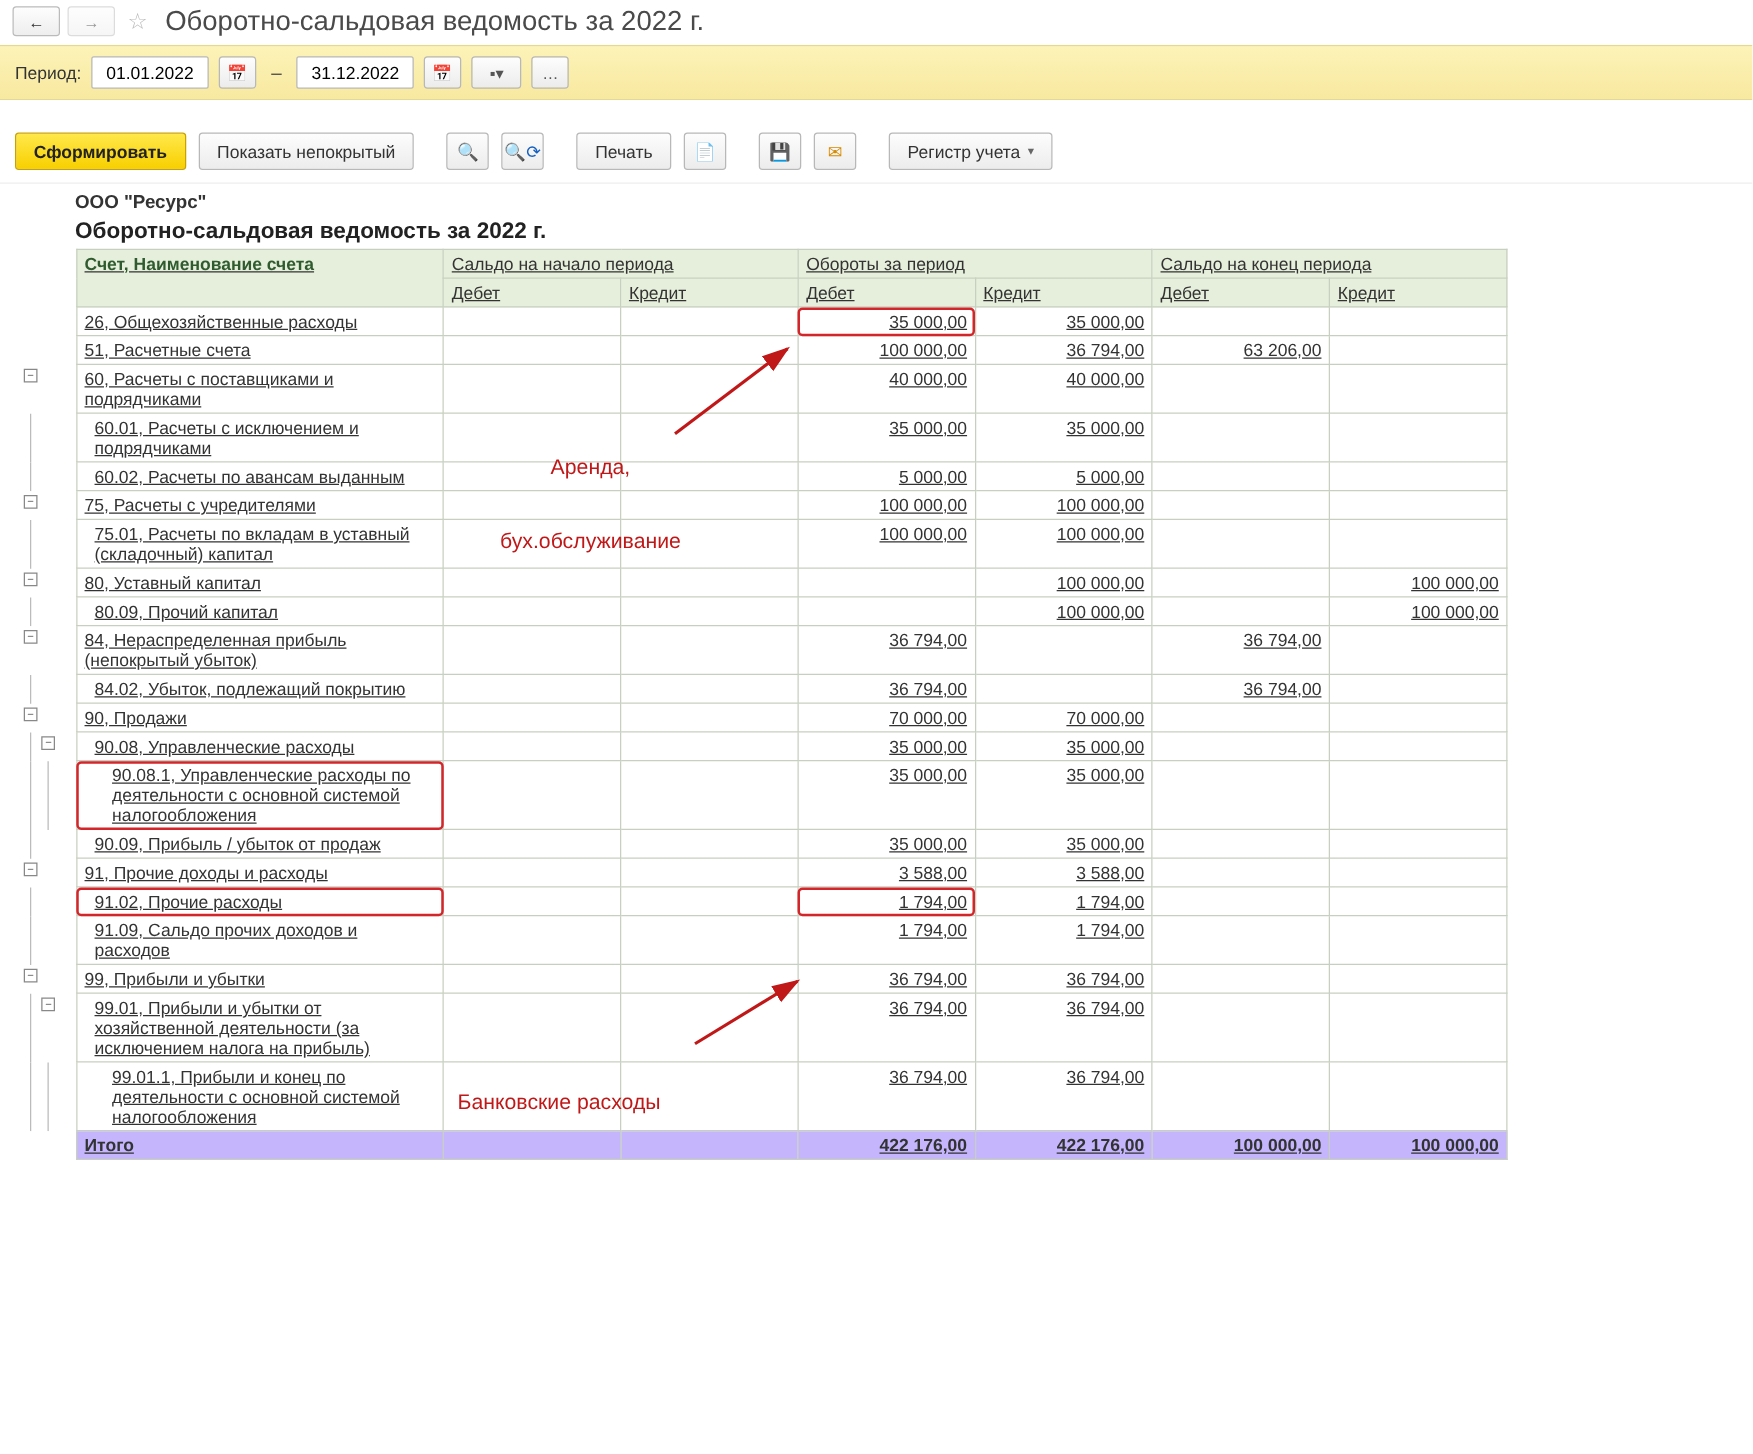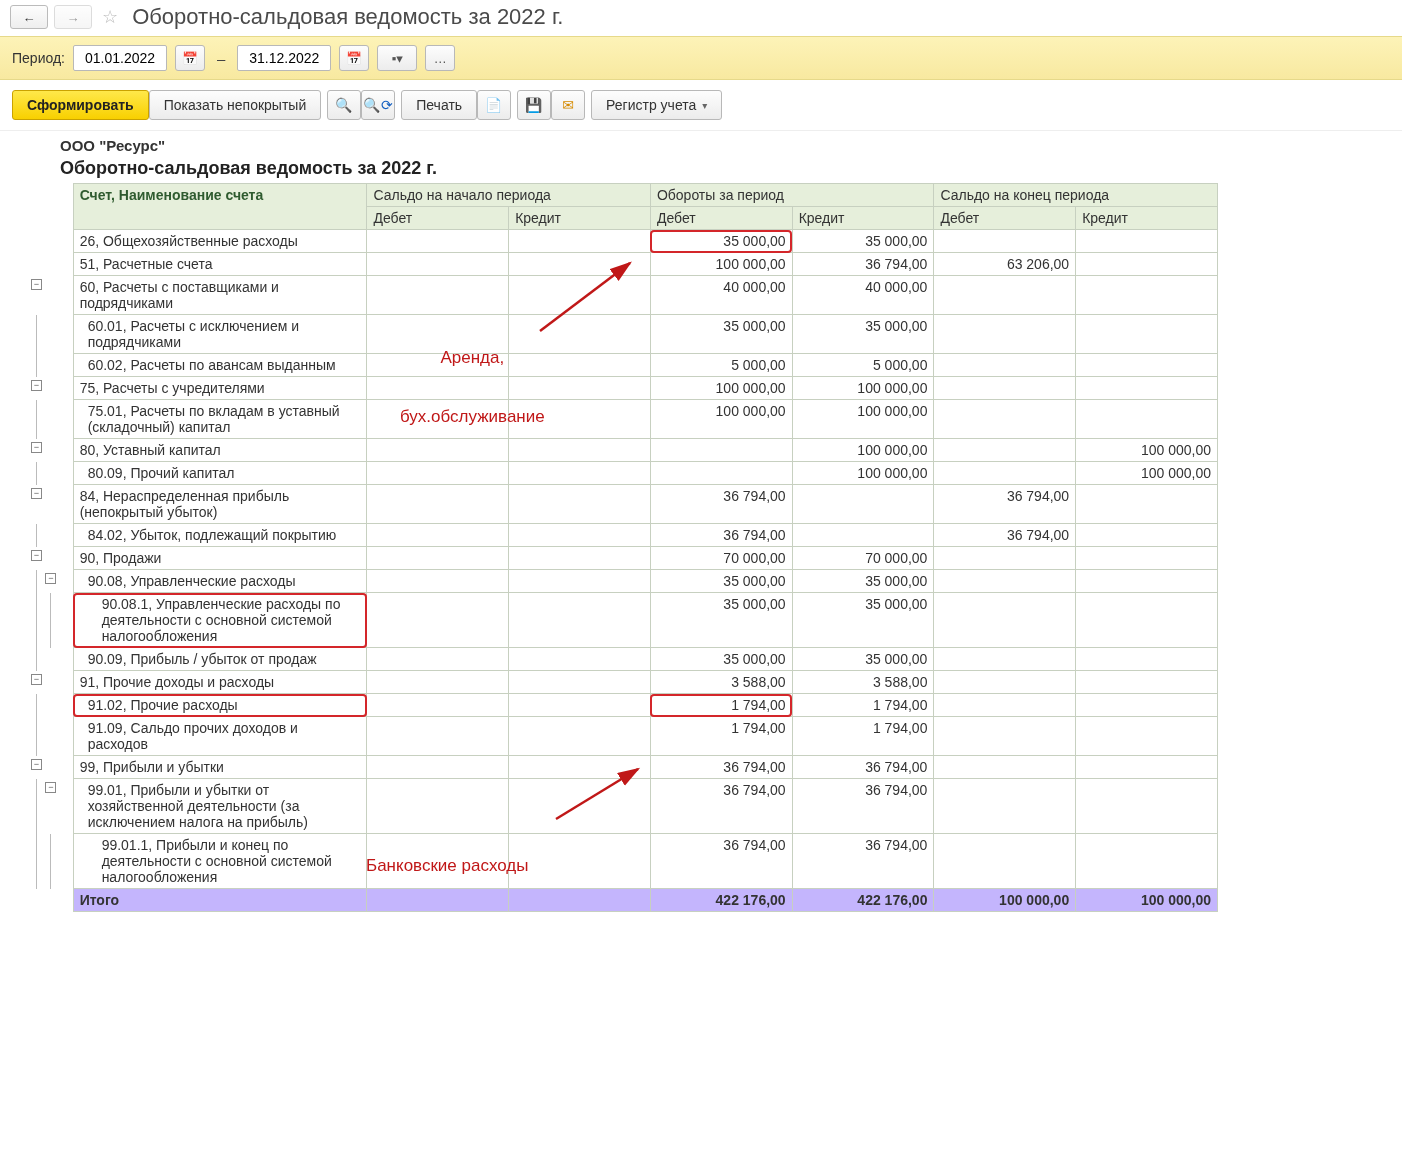--- a/index.html
+++ b/index.html
@@ -14,34 +14,34 @@
   .page-title { font-size:22px; color:#4a4a4a; font-weight:400; margin-left:4px; }
 
   
   .period-bar { background:linear-gradient(#fdf3b8,#f8e9a0); border-top:1px solid #e6d98a; border-bottom:1px solid #e6d98a; padding:8px 12px; display:flex; align-items:center; gap:8px; }
   .period-label { font-size:14px; color:#333; margin-right:0;}
   .date-input { width:94px; height:26px; padding:0 6px; font-size:14px; border:1px solid #b8b8b8; border-radius:2px; background:#fff;text-align:center;}
   .icon-btn { width:30px; height:26px; border:1px solid #b8b8b8; border-radius:3px; background:linear-gradient(#fdfdfd,#ececec); display:flex; align-items:center; justify-content:center; cursor:pointer; font-size:13px; color:#555;}
   .dash { padding:0 4px; color:#444; font-size:15px;}
 
   
-  .toolbar { padding:10px 12px; display:flex; align-items:center; border-bottom:1px solid #eee;}
+  .toolbar { padding:10px 12px; display:flex; align-items:center; gap:10px; border-bottom:1px solid #eee;margin-top:16px;}
   .btn { height:30px; padding:0 14px; border:1px solid #b8b8b8; border-radius:3px; background:linear-gradient(#fdfdfd,#ececec); display:flex; align-items:center; justify-content:center; cursor:pointer; font-size:14px; color:#333;}
   .btn.primary { background:linear-gradient(#ffe84a,#f8d000); border-color:#caa200; font-weight:bold; color:#222;}
   .btn.icon-only { width:34px; padding:0;}
   .btn .caret { margin-left:6px; font-size:10px; color:#666;}
   .tool-gap { width:6px; }
 
   
   .report-wrap { padding:0 0 0 14px; position:relative; }
   .org-name { font-weight:bold; font-size:15px; padding:6px 0 2px 46px; }
   .report-title { font-weight:bold; font-size:18px; padding:2px 0 4px 46px; color:#222;}
   .report-sub { font-size:13px; color:#555; padding:0 0 6px 46px;}
 
-  table.grid { border-collapse:collapse; width:1188px; margin-left:16px; table-layout:fixed;}
+  table.grid { border-collapse:collapse; width:1188px; margin-left:4px; table-layout:fixed;text-decoration:underline;}
   table.grid th, table.grid td { border:1px solid #c7d0c0; padding:3px 6px; font-size:14px; vertical-align:top; }
   table.grid th { background:#e6efdb; font-weight:normal; text-align:left;}
   table.grid th.corner { text-align:left; font-weight:bold; color:#2f5b2f;}
   col.gut { width:14px; }
   col.name { width:286px; }
   col.num { width:138px; }
   td.gut { border:none !important; padding:0; background:#fff; position:relative;}
   td.name { }
   td.num { text-align:right; white-space:nowrap;}
   tr.total td { background:#c4b5fd; font-weight:bold;}

